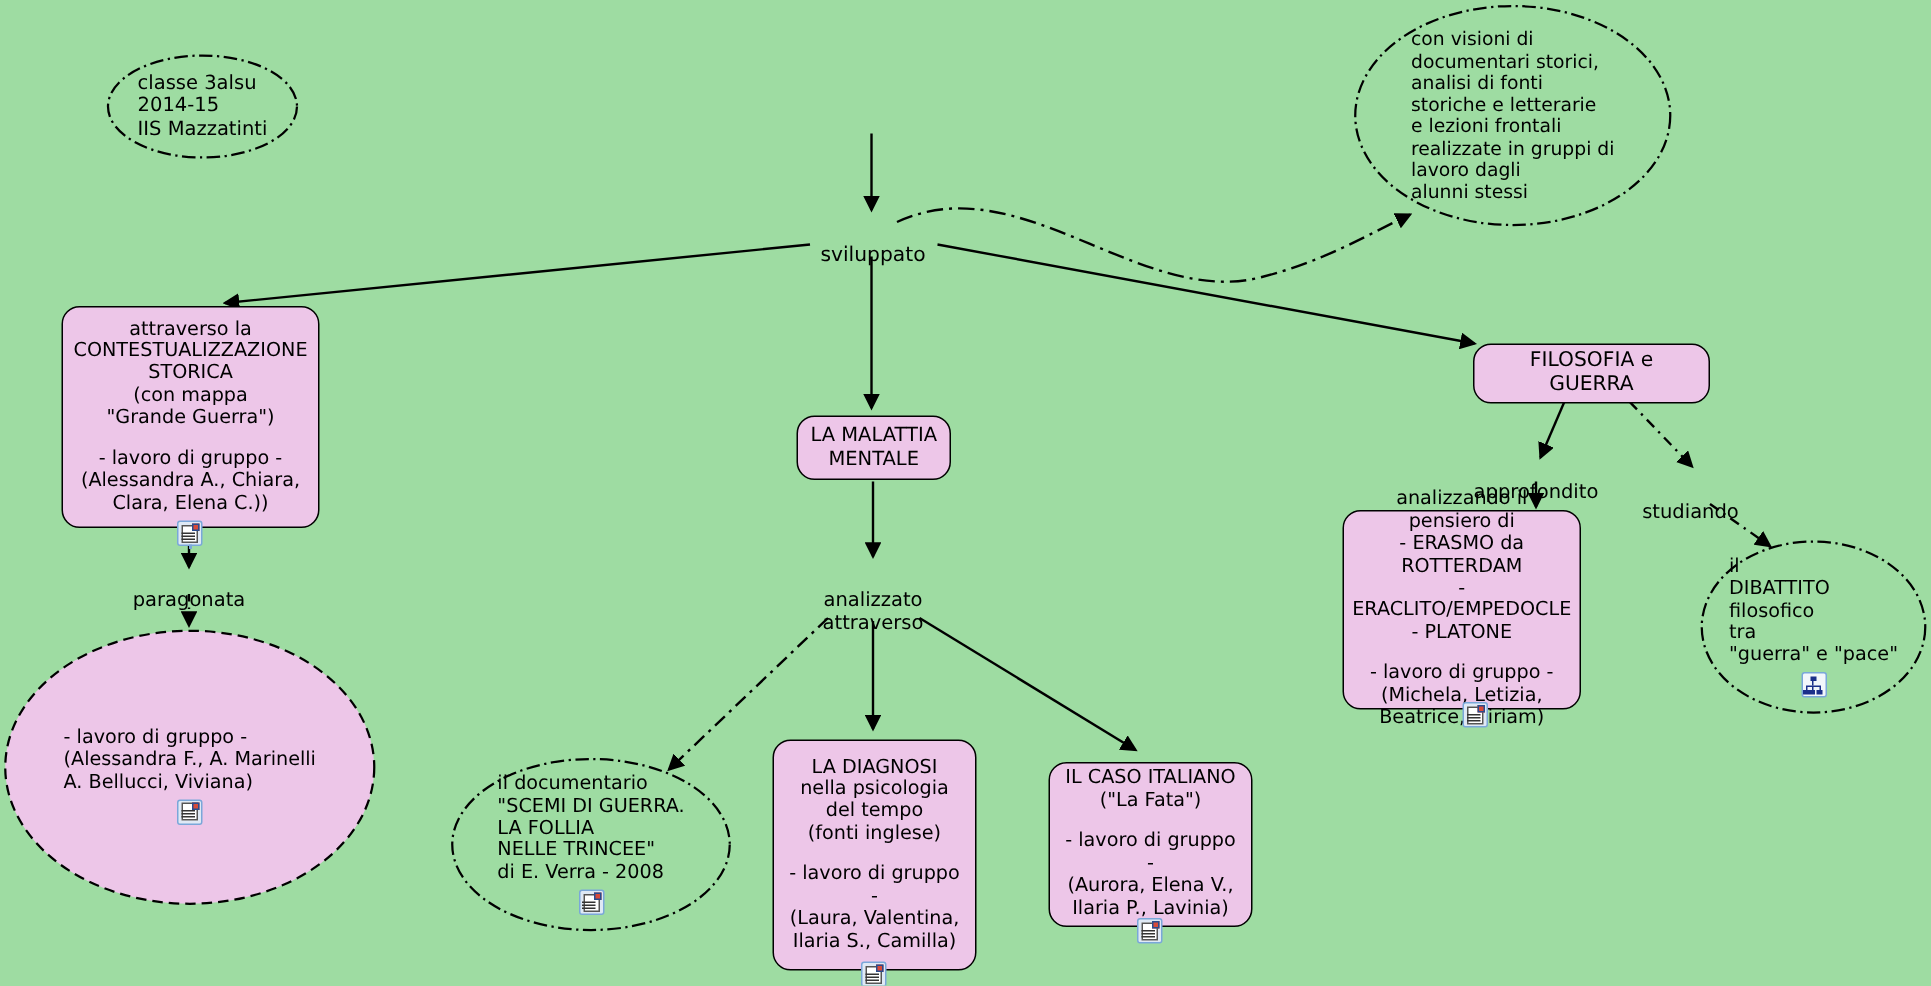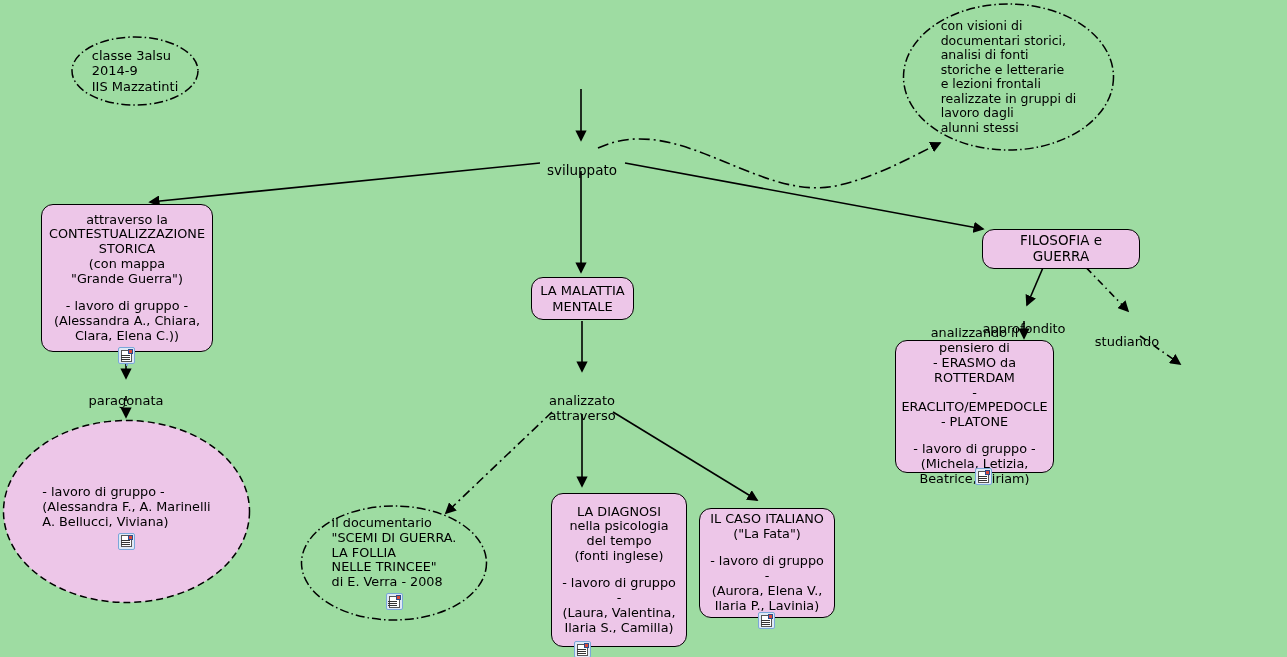--- a/index.html
+++ b/index.html
@@ -149,21 +149,21 @@
     <path d="M 1140 336 L 1180 364" stroke="#000" stroke-width="1.6" fill="none" stroke-dasharray="7,4,1.5,4" marker-end="url(#arrow)"></path>
   </svg>
 
 
   <div class="ellwrap" style="left:70px;top:35px;width:130px;height:72px;">
     <svg width="130" height="72">
       <ellipse cx="65" cy="36" rx="63" ry="34" fill="none" stroke="#000" stroke-width="1.5" stroke-dasharray="9,3,1.5,3"></ellipse>
     </svg>
     <div class="inner" style="font-size:13px;">
       <span class="txt">classe 3alsu
-2014-9
+2014-15
 IIS Mazzatinti</span>
     </div>
   </div>
 
   <div class="ellwrap" style="left:902px;top:2px;width:213px;height:150px;">
     <svg width="213" height="150">
       <ellipse cx="106.5" cy="75" rx="105" ry="73" fill="none" stroke="#000" stroke-width="1.5" stroke-dasharray="9,3,1.5,3"></ellipse>
     </svg>
     <div class="inner" style="font-size:12.5px;">
       <span class="txt">con visioni di
@@ -257,21 +257,21 @@
       <span class="docicon">
         <span class="page"></span>
         <span class="ln l1"></span>
         <span class="ln l2"></span>
         <span class="ln l3"></span>
         <span class="thumb"></span>
       </span>
     </div>
   </div>
 
-  <div class="node box" style="left:515px;top:493px;width:136px;height:154px;font-size:12.8px;margin-left:36px;">
+  <div class="node box" style="left:515px;top:493px;width:136px;height:154px;font-size:12.8px;">
     <span class="txt">LA DIAGNOSI
 nella psicologia
 del tempo
 (fonti inglese)</span>
     <span class="txt grp">- lavoro di gruppo -
 (Laura, Valentina,
 Ilaria S., Camilla)</span>
   </div>
   <div class="docicon" style="position:absolute;left:574px;top:638px;">
     <div class="page"></div>
@@ -306,14 +306,37 @@
 Beatrice, Miriam)</span>
   </div>
   <div class="docicon" style="position:absolute;left:975px;top:465px;">
     <div class="page"></div>
     <div class="ln l1"></div>
     <div class="ln l2"></div>
     <div class="ln l3"></div>
     <div class="thumb"></div>
   </div>
 
+  <div class="ellwrap" style="left:1133px;top:360px;width:152px;height:116px;">
+    <svg width="152" height="116">
+      <ellipse cx="76" cy="58" rx="74.5" ry="57" fill="none" stroke="#000" stroke-width="1.5" stroke-dasharray="9,3,1.5,3"></ellipse>
+    </svg>
+    <div class="inner" style="font-size:12.8px;">
+      <span class="txt">il
+DIBATTITO
+filosofico
+tra
+"guerra" e "pace"</span>
+      <span class="mapicon">
+        <i class="top"></i>
+        <i class="v1"></i>
+        <i class="h"></i>
+        <i class="v2"></i>
+        <i class="v3"></i>
+        <i class="v4"></i>
+        <i class="b1"></i>
+        <i class="b2"></i>
+        <i class="b3"></i>
+      </span>
+    </div>
+  </div>
 
 </div>
 
 </body></html>

